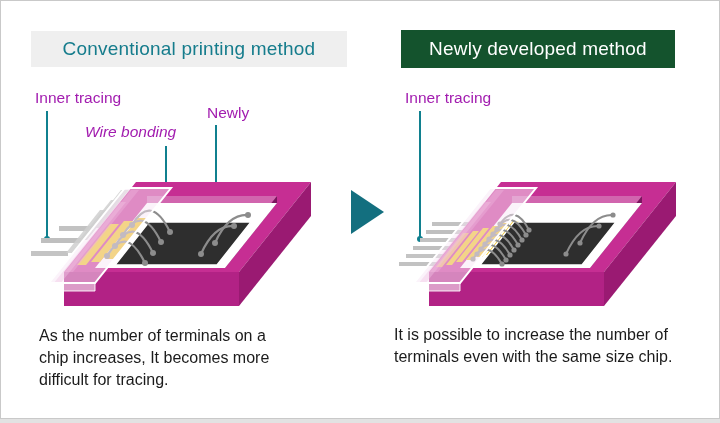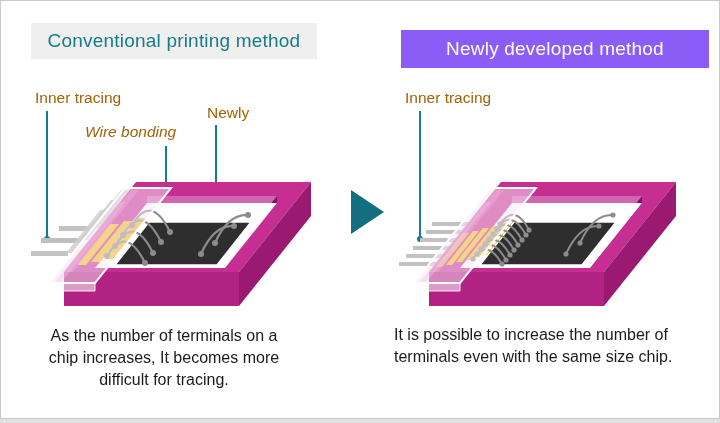--- a/index.html
+++ b/index.html
@@ -16,30 +16,30 @@
     background:#ffffff;
     border:1px solid #c9c9c9;
     box-sizing:content-box;
   }
   .method-header{
     position:absolute;
     display:flex;align-items:center;justify-content:center;
     font-size:19px;letter-spacing:0.2px;
   }
   .method-header.conventional{
-    left:30px;top:22px;width:286px;height:36px;
+    left:30px;top:30px;width:316px;height:36px;
     background:#efefef;color:#157c8c;
   }
   .method-header.newly{
-    left:400px;top:29px;width:308px;height:38px;
-    background:#8b5cf6;color:#ffffff;
+    left:400px;top:29px;width:274px;height:38px;
+    background:#14532d;color:#ffffff;
   }
   .part-label{
     position:absolute;
-    font-size:15.5px;color:#a16207;white-space:nowrap;
+    font-size:15.5px;color:#a21caf;white-space:nowrap;
   }
   .leader{
     position:absolute;width:2px;background:#10808f;
   }
   .leader::after{
     content:"";position:absolute;bottom:-4px;left:-2px;
     width:6px;height:6px;border-radius:50%;background:#10808f;
   }
   .arrow-right{
     position:absolute;left:350px;top:189px;
@@ -50,21 +50,21 @@
   }
   .illus{
     position:absolute;width:300px;height:150px;
   }
   .illus.left{left:30px;top:165px;}
   .illus.right{left:395px;top:165px;}
   .caption{
     position:absolute;
     font-size:16px;line-height:1.38;color:#1b1b1b;
   }
-  .caption.left{left:38px;top:324px;width:250px;text-align:center;}
+  .caption.left{left:38px;top:324px;width:250px;}
   .caption.right{left:393px;top:323px;width:334px;}
 </style>
 </head>
 <body>
 
 <div class="card">
 
   <div class="method-header conventional">
     <span>Conventional printing method</span>
   </div>

